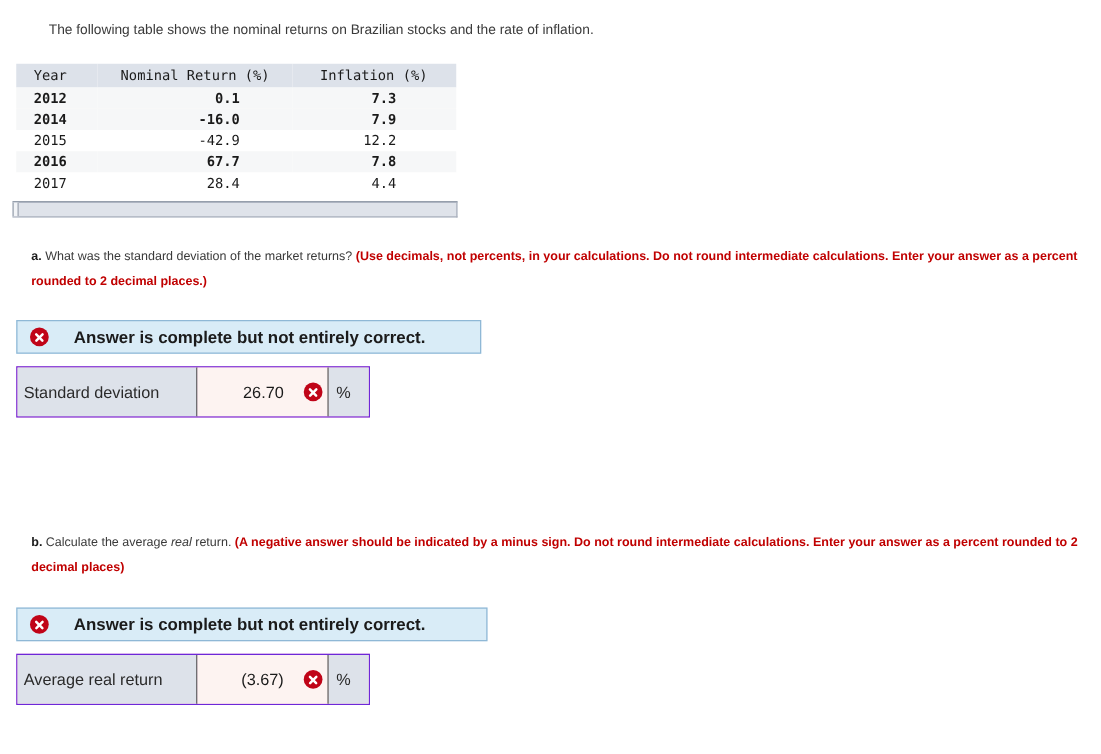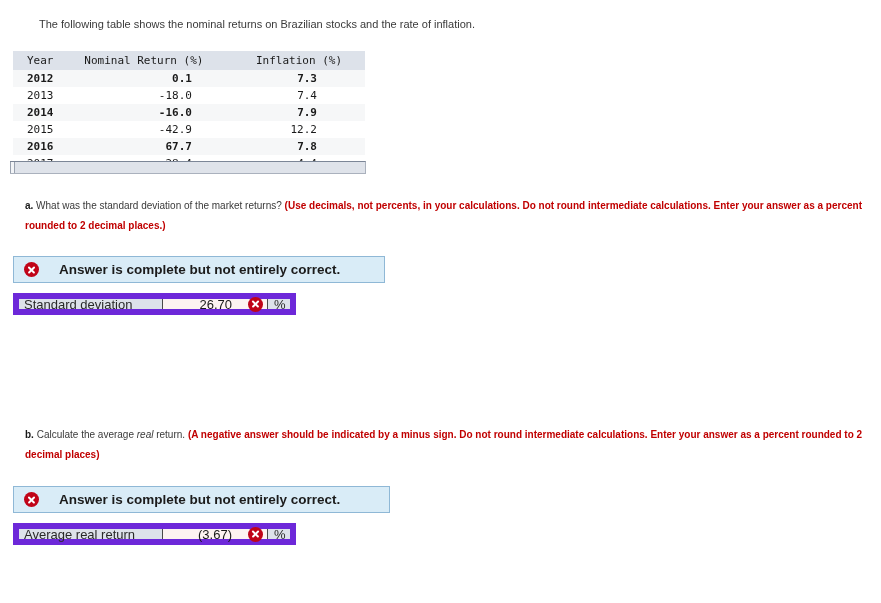--- a/index.html
+++ b/index.html
@@ -42,21 +42,21 @@
     font-size: 11px;
     color: #1a1a1a;
   }
   table.data-table thead th {
     background: #dde2ea;
     font-weight: normal;
     padding: 3px 6px 3px 6px;
     white-space: nowrap;
   }
   table.data-table thead th.c-year   { text-align: left;  width: 64px; padding-left: 14px;}
-  table.data-table thead th.c-nom    { text-align: left;  width: 168px;}
+  table.data-table thead th.c-nom    { text-align: center;  width: 168px;}
   table.data-table thead th.c-inf    { text-align: left;  width: 120px; padding-left: 22px;}
   table.data-table tbody td {
     padding: 2px 6px 2px 6px;
     white-space: nowrap;
   }
   table.data-table tbody tr.odd td { background: #f6f7f8; font-weight: bold; }
   table.data-table tbody tr.even td { background: #ffffff; }
   table.data-table tbody td.c-year { text-align: left; padding-left: 14px; }
   table.data-table tbody td.c-nom  { text-align: right; padding-right: 42px; }
   table.data-table tbody td.c-inf  { text-align: right; padding-right: 48px; }
@@ -143,23 +143,23 @@
     background: #ffffff;
     border-radius: 1px;
   }
   .xicon::before { transform: rotate(45deg); }
   .xicon::after  { transform: rotate(-45deg); }
 
   
   .answer-row {
     position: absolute;
     left: 13px;
-    height: 22px;
-    display: flex;
-    border: 6px solid #6d28d9;
+    height: 41px;
+    display: flex;
+    border: 1px solid #6d28d9;
     box-sizing: border-box;
     background: #f9a8d4;
   }
   #answer-a { top: 293px; width: 283px; }
   #answer-b { top: 523px; width: 283px; }
 
   .answer-label {
     width: 144px;
     background: #dde2ea;
     display: flex;
@@ -207,25 +207,20 @@
         <th class="c-nom">Nominal Return (%)</th>
         <th class="c-inf">Inflation (%)</th>
       </tr>
     </thead>
     <tbody>
       <tr class="odd">
         <td class="c-year">2012</td>
         <td class="c-nom">0.1</td>
         <td class="c-inf">7.3</td>
       </tr>
-      <tr class="even">
-        <td class="c-year">2013</td>
-        <td class="c-nom">-18.0</td>
-        <td class="c-inf">7.4</td>
-      </tr>
       <tr class="odd">
         <td class="c-year">2014</td>
         <td class="c-nom">-16.0</td>
         <td class="c-inf">7.9</td>
       </tr>
       <tr class="even">
         <td class="c-year">2015</td>
         <td class="c-nom">-42.9</td>
         <td class="c-inf">12.2</td>
       </tr>

